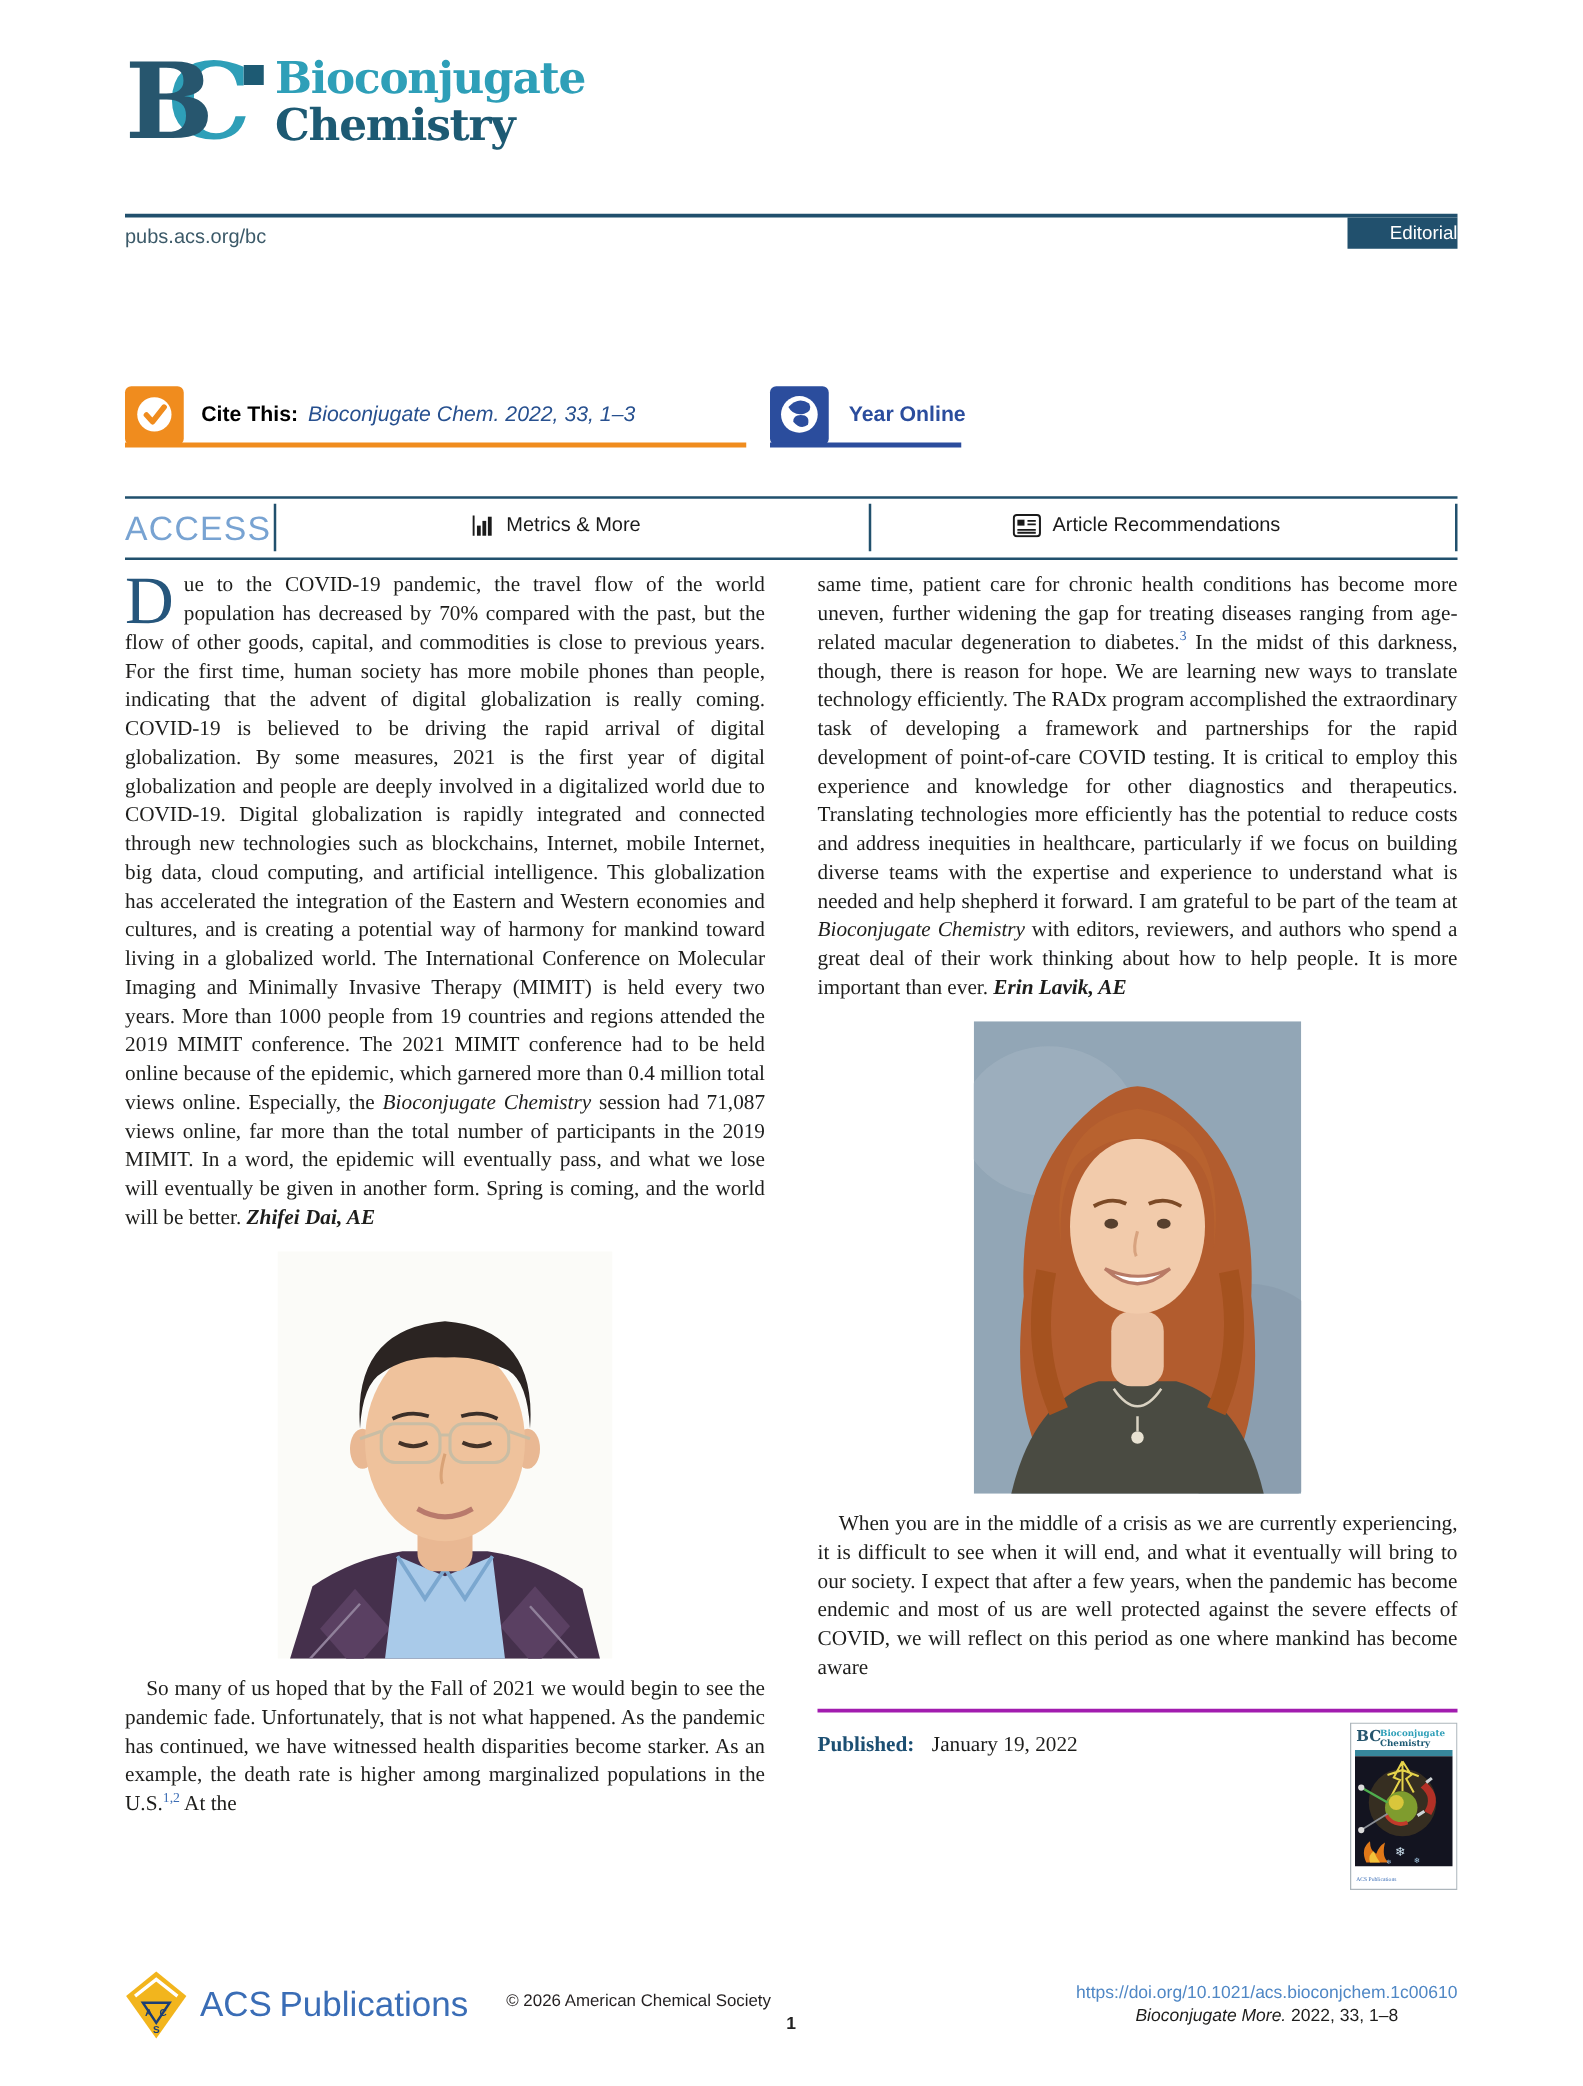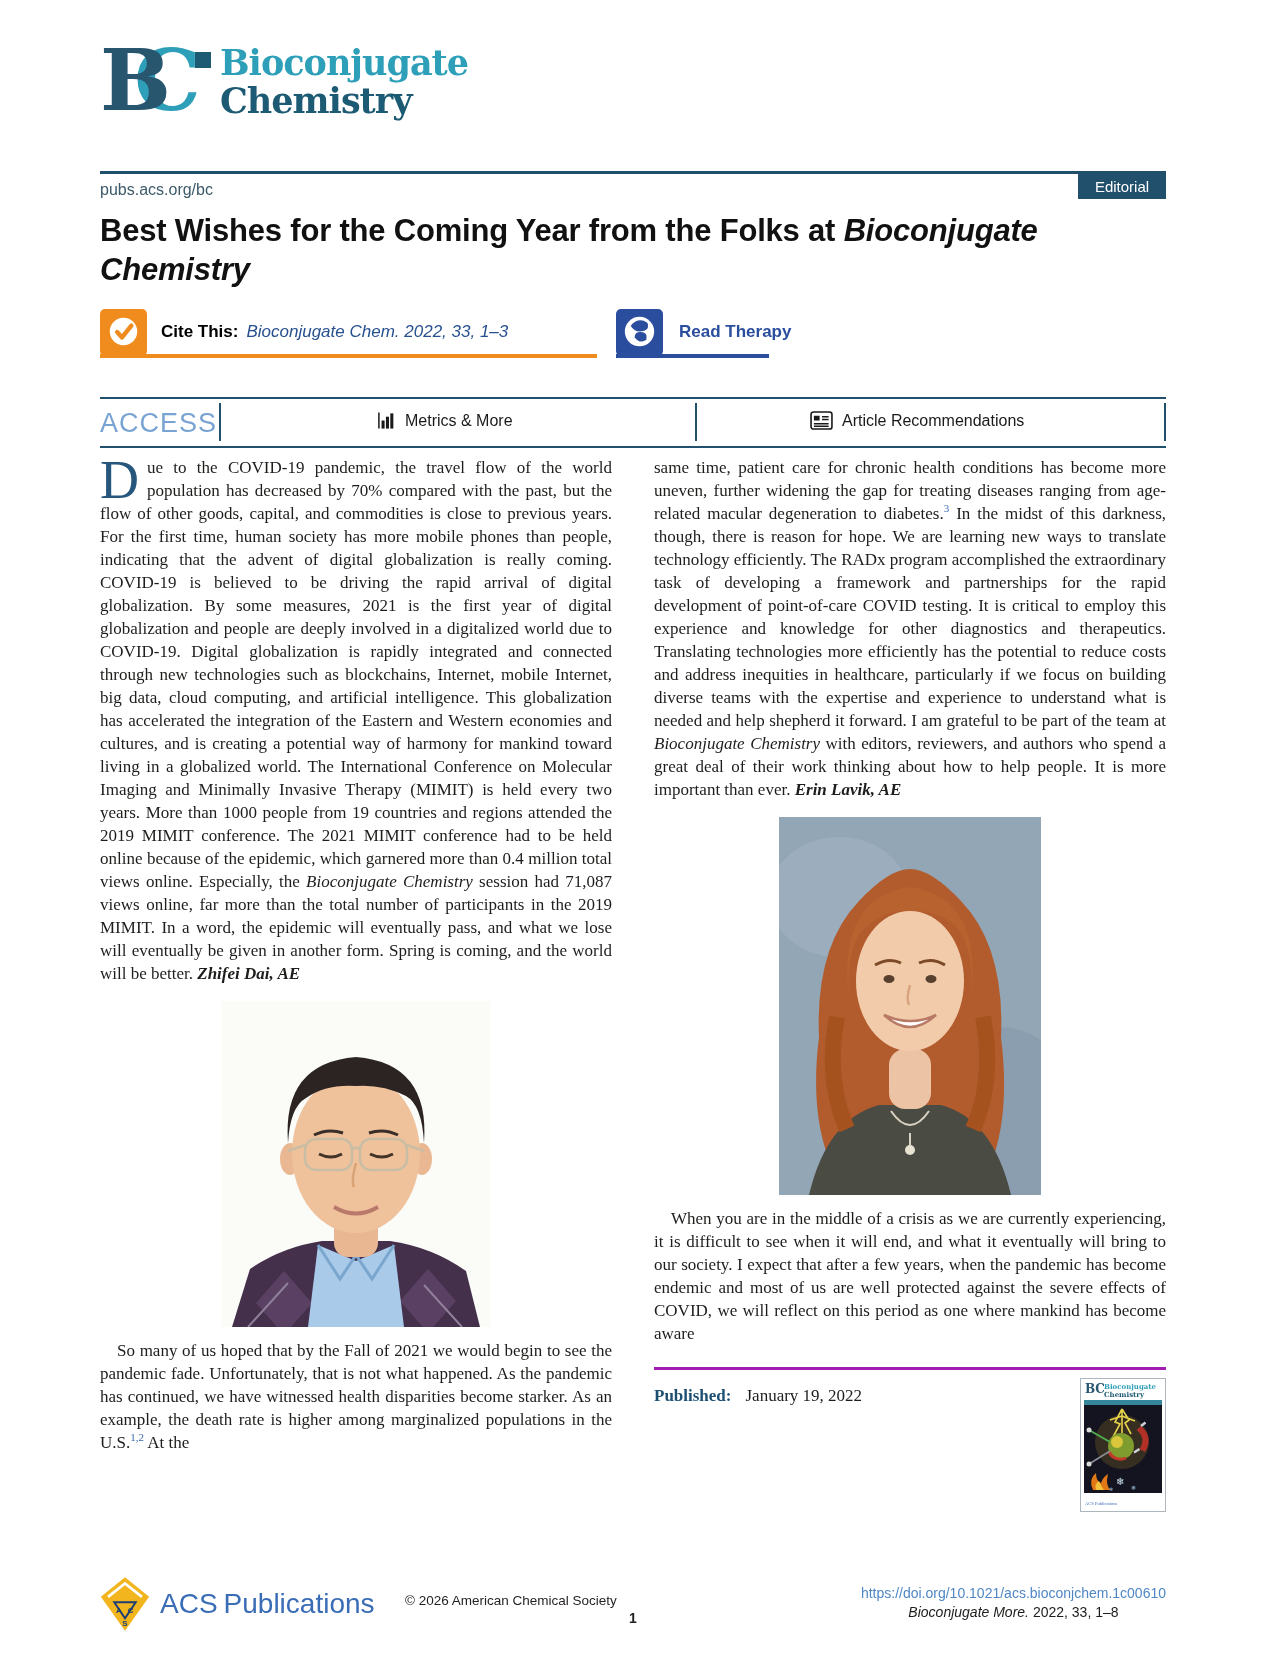--- a/index.html
+++ b/index.html
@@ -12,21 +12,21 @@
   .bc-wrap{position:absolute;left:0;top:2px;width:112px;height:90px}
   .bc-c{position:absolute;left:34px;top:-12px;font:700 84px/90px "DejaVu Serif",serif;color:#2E9FB8;z-index:1}
   .bc-b{position:absolute;left:0;top:-12px;font:700 84px/90px "DejaVu Serif",serif;color:#27566E;z-index:2}
   .bc-sq{position:absolute;left:95px;top:4px;width:16px;height:16px;background:#1D5A73;z-index:3}
   .logo-line1{position:absolute;left:120px;top:-2px;font:700 35px/38px "DejaVu Serif",serif;color:#2E9FB8;letter-spacing:-1px}
   .logo-line2{position:absolute;left:120px;top:36px;font:700 35px/38px "DejaVu Serif",serif;color:#1D5A73;letter-spacing:-1px}
 
   .rule-top{position:absolute;left:100px;top:171px;width:1066px;height:3px;background:#21506D}
   .pubs-link{position:absolute;left:100px;top:181px;font:16px "Liberation Sans",sans-serif;color:#3C5A69}
   .editorial-badge{position:absolute;left:1078px;top:174px;width:88px;height:25px;background:#21506D;
-        color:#fff;font:15px/25px "Liberation Sans",sans-serif;text-align:center}
+        color:#fff;font:15px/25px "Liberation Sans",sans-serif;text-align:right}
 
   
   .article-title{position:absolute;left:100px;top:211px;width:1030px;
         font:700 31px/39px "Liberation Sans",sans-serif;color:#111;letter-spacing:-0.2px}
   .article-title .it{font-style:italic}
 
   
   .cite-row{position:absolute;left:100px;top:309px;width:1066px;height:52px}
   .cite-ic{position:absolute;left:0;top:0;width:47px;height:47px;background:#F08C1E;border-radius:5px}
   .cite-underline{position:absolute;left:0;top:45px;width:497px;height:4px;background:#F08C1E}
@@ -84,41 +84,40 @@
       <span class="bc-sq"></span>
     </div>
     <div class="logo-line1">Bioconjugate</div>
     <div class="logo-line2">Chemistry</div>
   </div>
 
   <div class="rule-top"></div>
   <div class="pubs-link">pubs.acs.org/bc</div>
   <div class="editorial-badge">Editorial</div>
 
-  <h1 class="article-title"><span>Best Wishes for the Coming Year from the Folks at </span><span class="it">Bioconjugate Chemistry</span></h1>
 
   <div class="cite-row">
     <div class="cite-ic">
       <svg viewBox="0 0 48 48" width="47" height="47">
         <circle cx="24" cy="23" r="14" fill="#fff"></circle>
         <path d="M17.5 23.5 l5 5.5 l9.5 -12" stroke="#F08C1E" stroke-width="4.5" fill="none" stroke-linecap="round" stroke-linejoin="round"></path>
       </svg>
     </div>
     <div class="cite-underline"></div>
     <div class="cite-label"><span>Cite This:</span><span class="cite-cit">Bioconjugate Chem. 2022, 33, 1–3</span></div>
 
     <div class="ro-ic">
       <svg viewBox="0 0 48 48" width="47" height="47">
         <circle cx="24" cy="23" r="15" fill="#fff"></circle>
         <path d="M15 17 q8 -9 17 -3 q3 6 -4 8.5 q-9 2 -13 -5.5z" fill="#2B4D9D"></path>
         <path d="M19 29 q6 7 12 2.5 q2 -8 -6 -8 q-6 0 -6 5.5z" fill="#2B4D9D"></path>
       </svg>
     </div>
     <div class="ro-underline"></div>
-    <div class="ro-label">Read Therapy</div>
+    <div class="ro-label">Year Online</div>
   </div>
 
   <div class="rule-a"></div>
   <div class="access-word">ACCESS</div>
   <div class="vsep" style="left:219px"></div>
   <div class="access-item" style="left:377px">
     <svg viewBox="0 0 20 20" width="19" height="19">
       <path d="M2 1.5 V18.5" stroke="#1a1a1a" stroke-width="1.6"></path>
       <rect x="4.8" y="10" width="3.2" height="8.5" fill="#1a1a1a"></rect>
       <rect x="9.4" y="6" width="3.2" height="12.5" fill="#1a1a1a"></rect>

